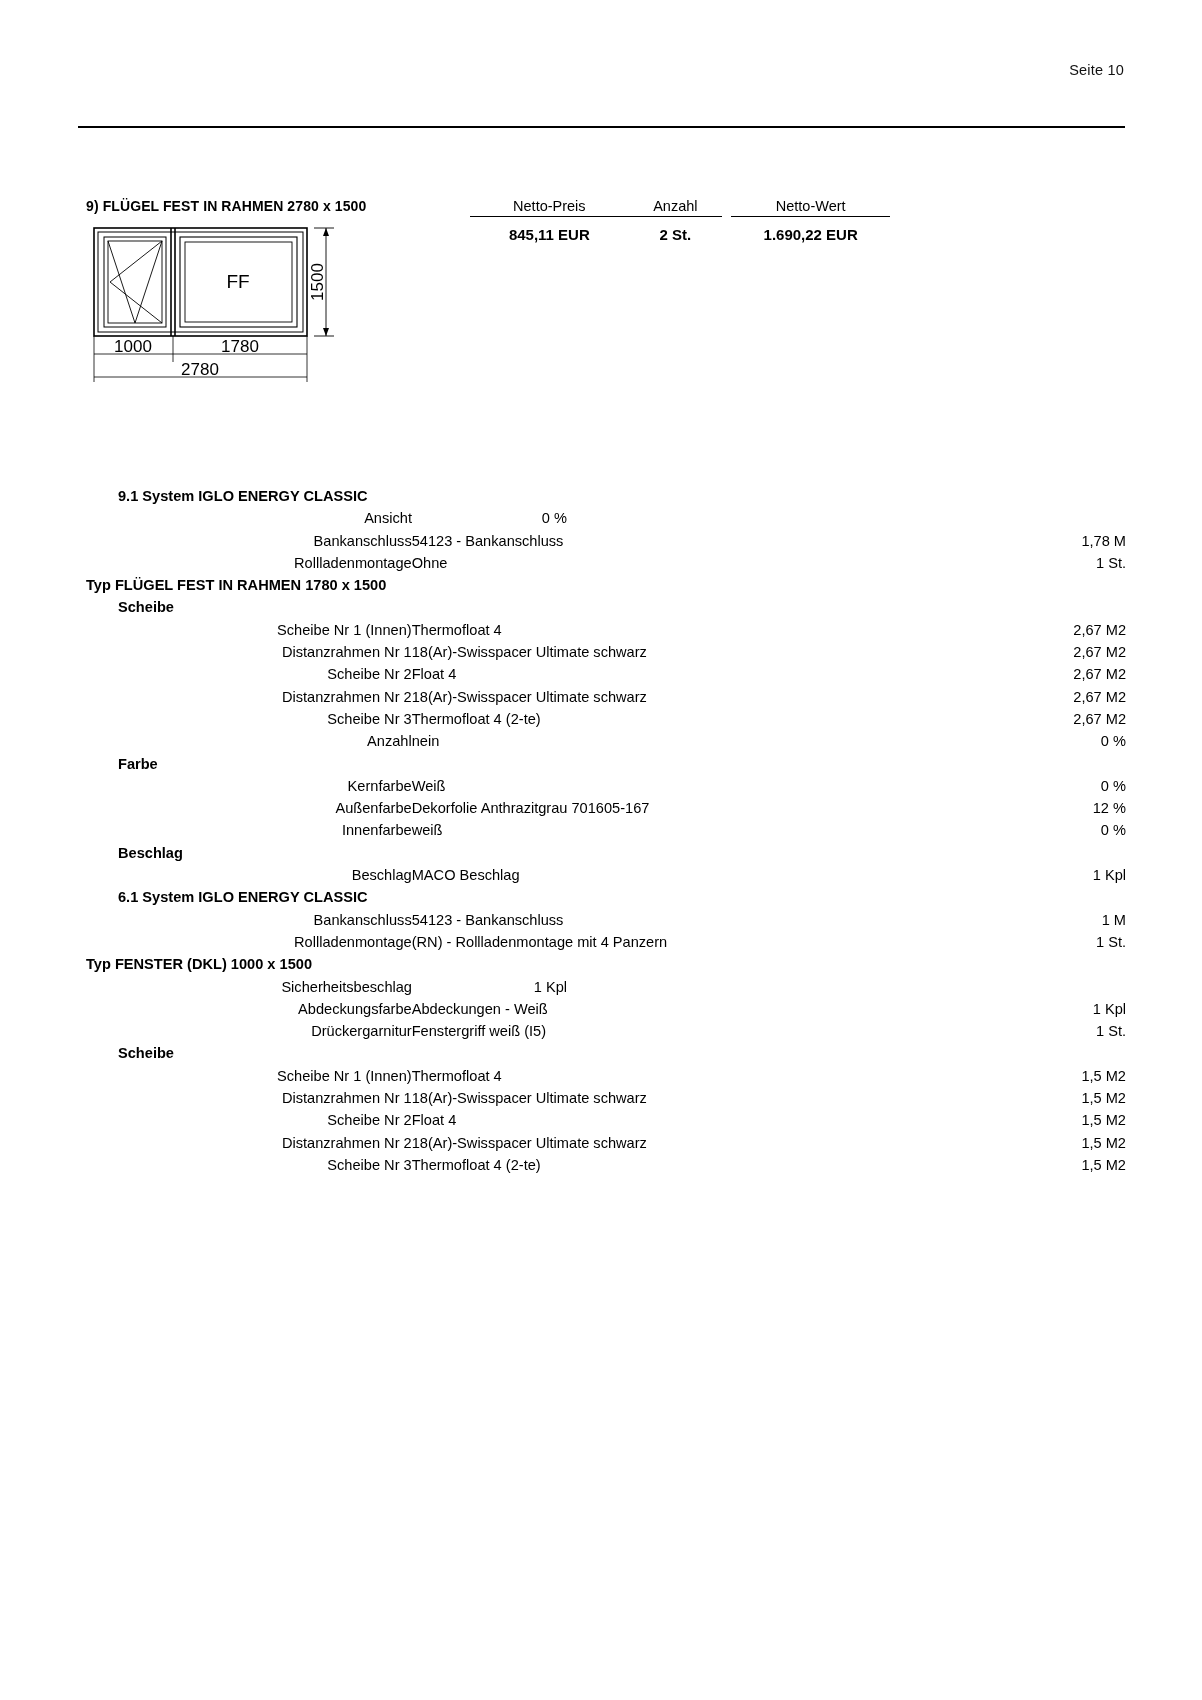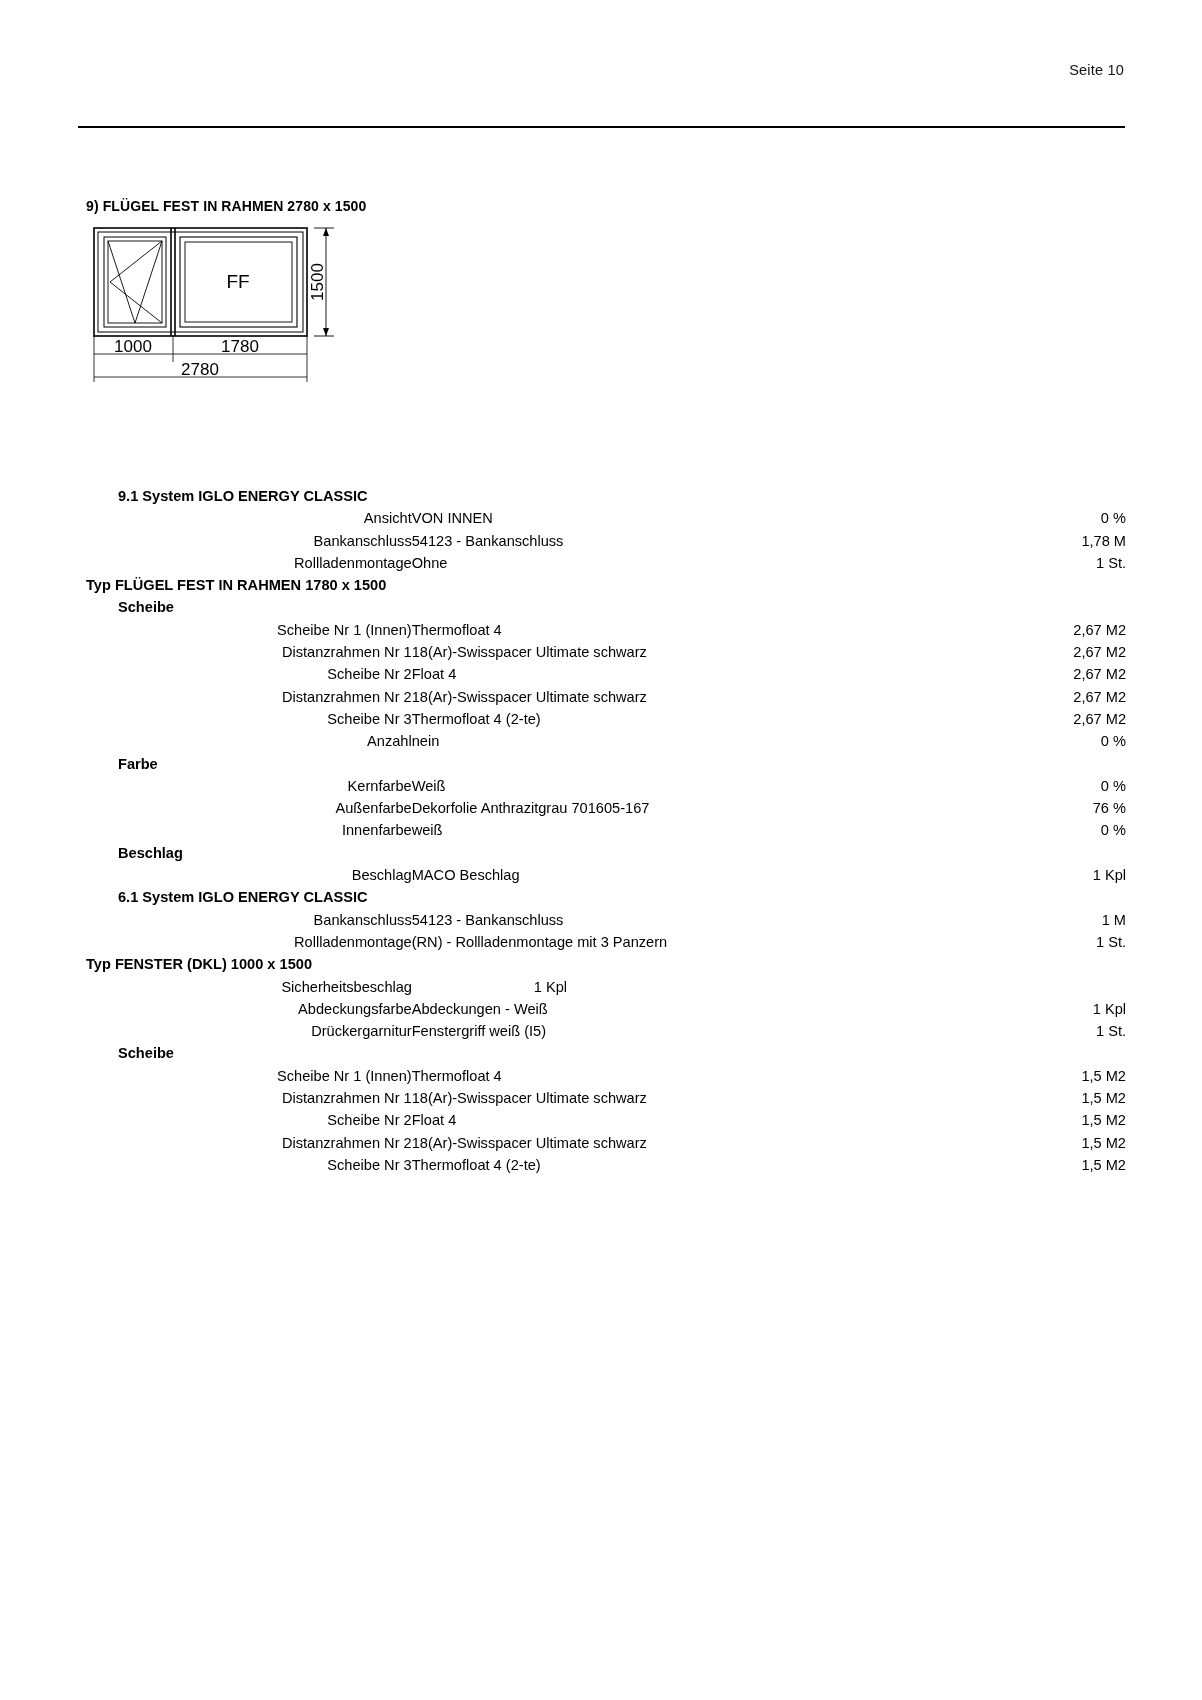--- a/index.html
+++ b/index.html
@@ -129,20 +129,34 @@
 <body>
 
 <div class="page">
 
   <div class="page-number">Seite 10</div>
 
   <div class="header-rule"></div>
 
   <div class="item-title">9) FLÜGEL FEST IN RAHMEN 2780 x 1500</div>
 
+  <div class="price-table">
+    <div class="price-head">
+      <div class="ph-cell ph-netto-preis">Netto-Preis</div>
+      <div class="ph-cell ph-anzahl">Anzahl</div>
+      <div class="ph-spacer"></div>
+      <div class="ph-cell ph-netto-wert">Netto-Wert</div>
+    </div>
+    <div class="price-values">
+      <div class="pv-preis">845,11 EUR</div>
+      <div class="pv-anzahl">2 St.</div>
+      <div class="pv-spacer"></div>
+      <div class="pv-wert">1.690,22 EUR</div>
+    </div>
+  </div>
 
   <div class="drawing">
     <svg width="330" height="175" viewBox="0 0 330 175" xmlns="http://www.w3.org/2000/svg">
 
       <rect x="8" y="6" width="213" height="108" fill="#ffffff" stroke="#000000" stroke-width="1.6"></rect>
       <rect x="12" y="10" width="205" height="100" fill="#ffffff" stroke="#000000" stroke-width="1"></rect>
 
       <line x1="85" y1="6" x2="85" y2="114" stroke="#000000" stroke-width="1.6"></line>
       <line x1="89" y1="6" x2="89" y2="114" stroke="#000000" stroke-width="1.6"></line>
 
@@ -179,21 +193,20 @@
   </div>
 
   <div class="spec" id="spec-list">
       <div class="row group">
         <div class="c-label">9.1  System  IGLO ENERGY CLASSIC</div>
         <div class="c-value"></div>
         <div class="c-qty"></div>
       </div>
       <div class="row indent">
         <div class="c-label">Ansicht</div>
-        <div class="c-value">VON INNEN</div>
         <div class="c-qty">0 %</div>
       </div>
       <div class="row indent">
         <div class="c-label">Bankanschluss</div>
         <div class="c-value">54123 - Bankanschluss</div>
         <div class="c-qty">1,78 M</div>
       </div>
       <div class="row indent">
         <div class="c-label">Rollladenmontage</div>
         <div class="c-value">Ohne</div>
@@ -245,21 +258,21 @@
         <div class="c-qty"></div>
       </div>
       <div class="row indent">
         <div class="c-label">Kernfarbe</div>
         <div class="c-value">Weiß</div>
         <div class="c-qty">0 %</div>
       </div>
       <div class="row indent">
         <div class="c-label">Außenfarbe</div>
         <div class="c-value">Dekorfolie Anthrazitgrau 701605-167</div>
-        <div class="c-qty">76 %</div>
+        <div class="c-qty">12 %</div>
       </div>
       <div class="row indent">
         <div class="c-label">Innenfarbe</div>
         <div class="c-value">weiß</div>
         <div class="c-qty">0 %</div>
       </div>
       <div class="row group">
         <div class="c-label">Beschlag</div>
         <div class="c-value"></div>
         <div class="c-qty"></div>
@@ -274,21 +287,21 @@
         <div class="c-value"></div>
         <div class="c-qty"></div>
       </div>
       <div class="row indent">
         <div class="c-label">Bankanschluss</div>
         <div class="c-value">54123 - Bankanschluss</div>
         <div class="c-qty">1 M</div>
       </div>
       <div class="row indent">
         <div class="c-label">Rollladenmontage</div>
-        <div class="c-value">(RN) - Rollladenmontage mit 3 Panzern</div>
+        <div class="c-value">(RN) - Rollladenmontage mit 4 Panzern</div>
         <div class="c-qty">1 St.</div>
       </div>
       <div class="row typ">
         <div class="c-label">Typ   FENSTER (DKL) 1000 x 1500</div>
         <div class="c-value"></div>
         <div class="c-qty"></div>
       </div>
       <div class="row indent">
         <div class="c-label">Sicherheitsbeschlag</div>
         <div class="c-qty">1 Kpl</div>

